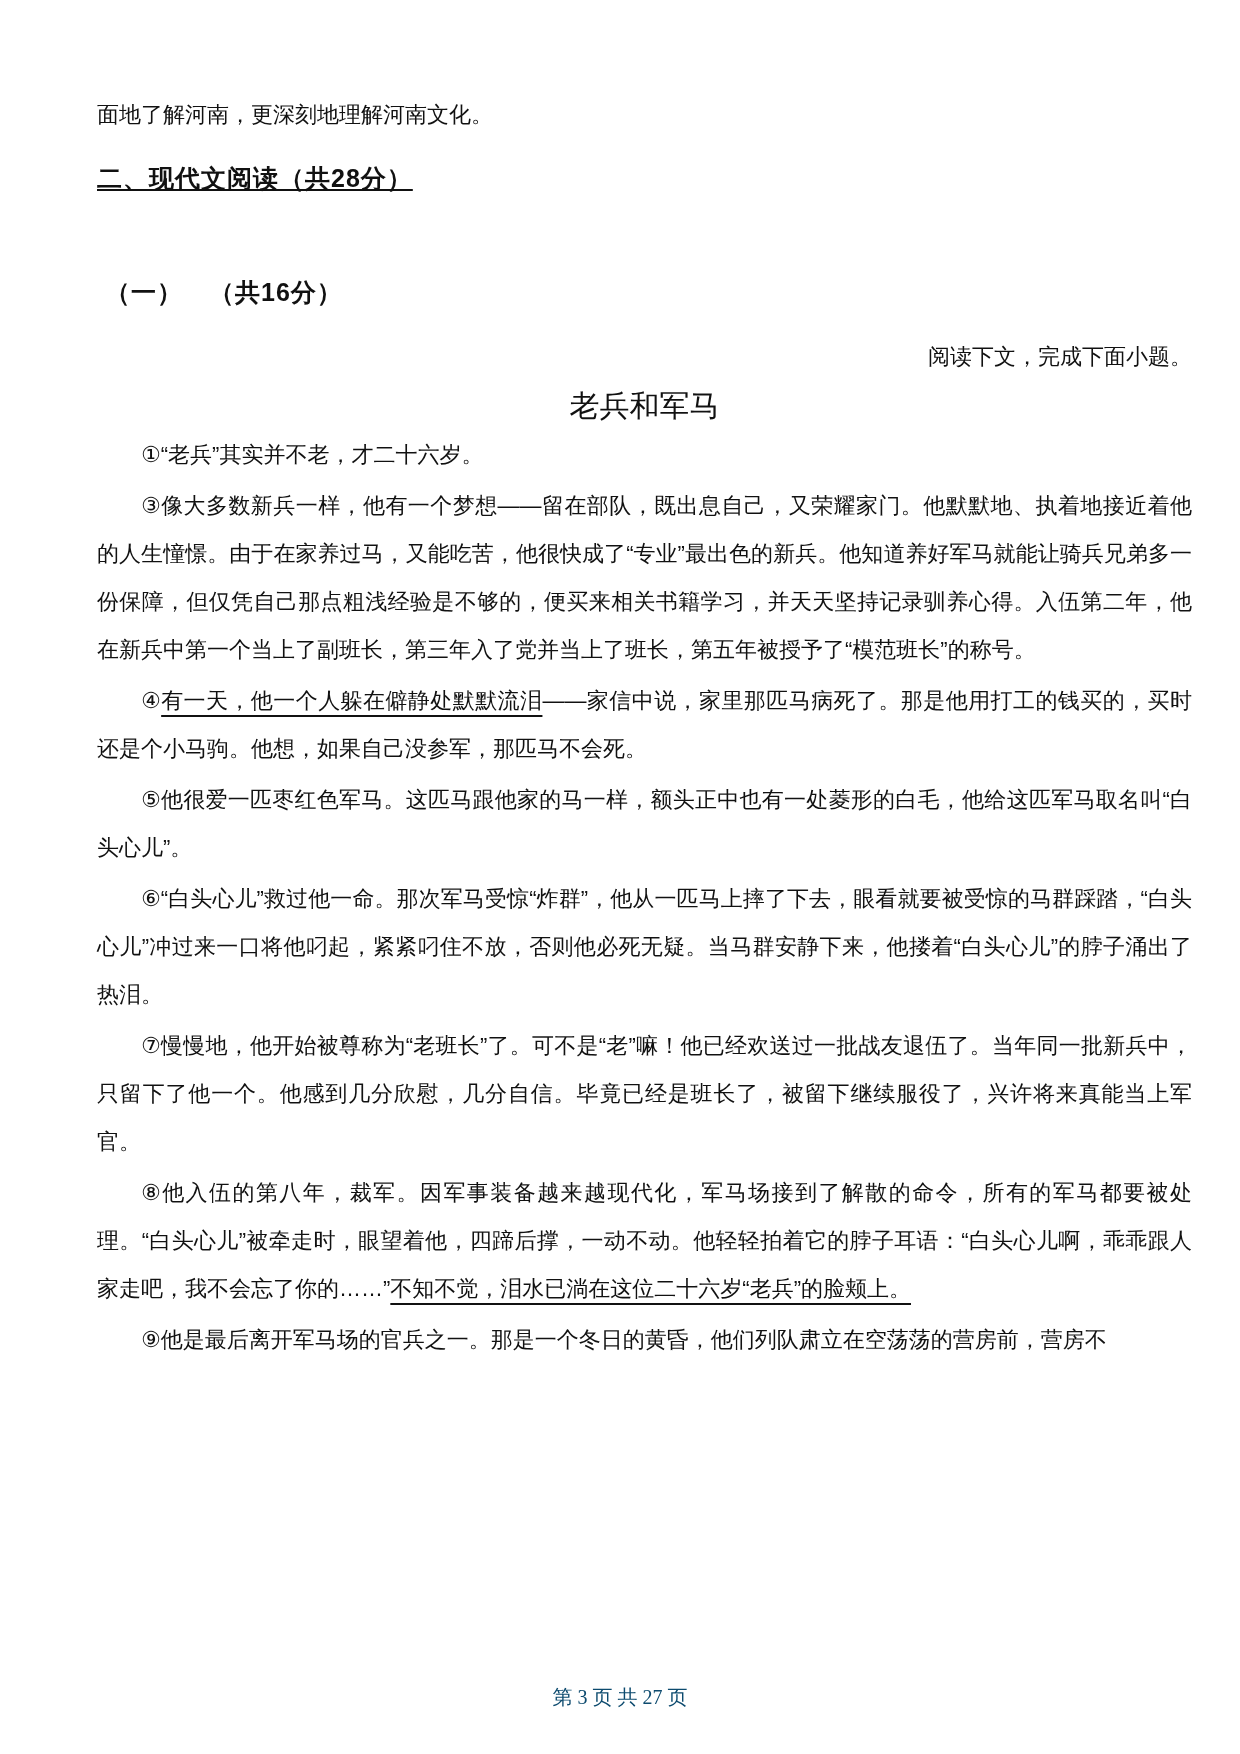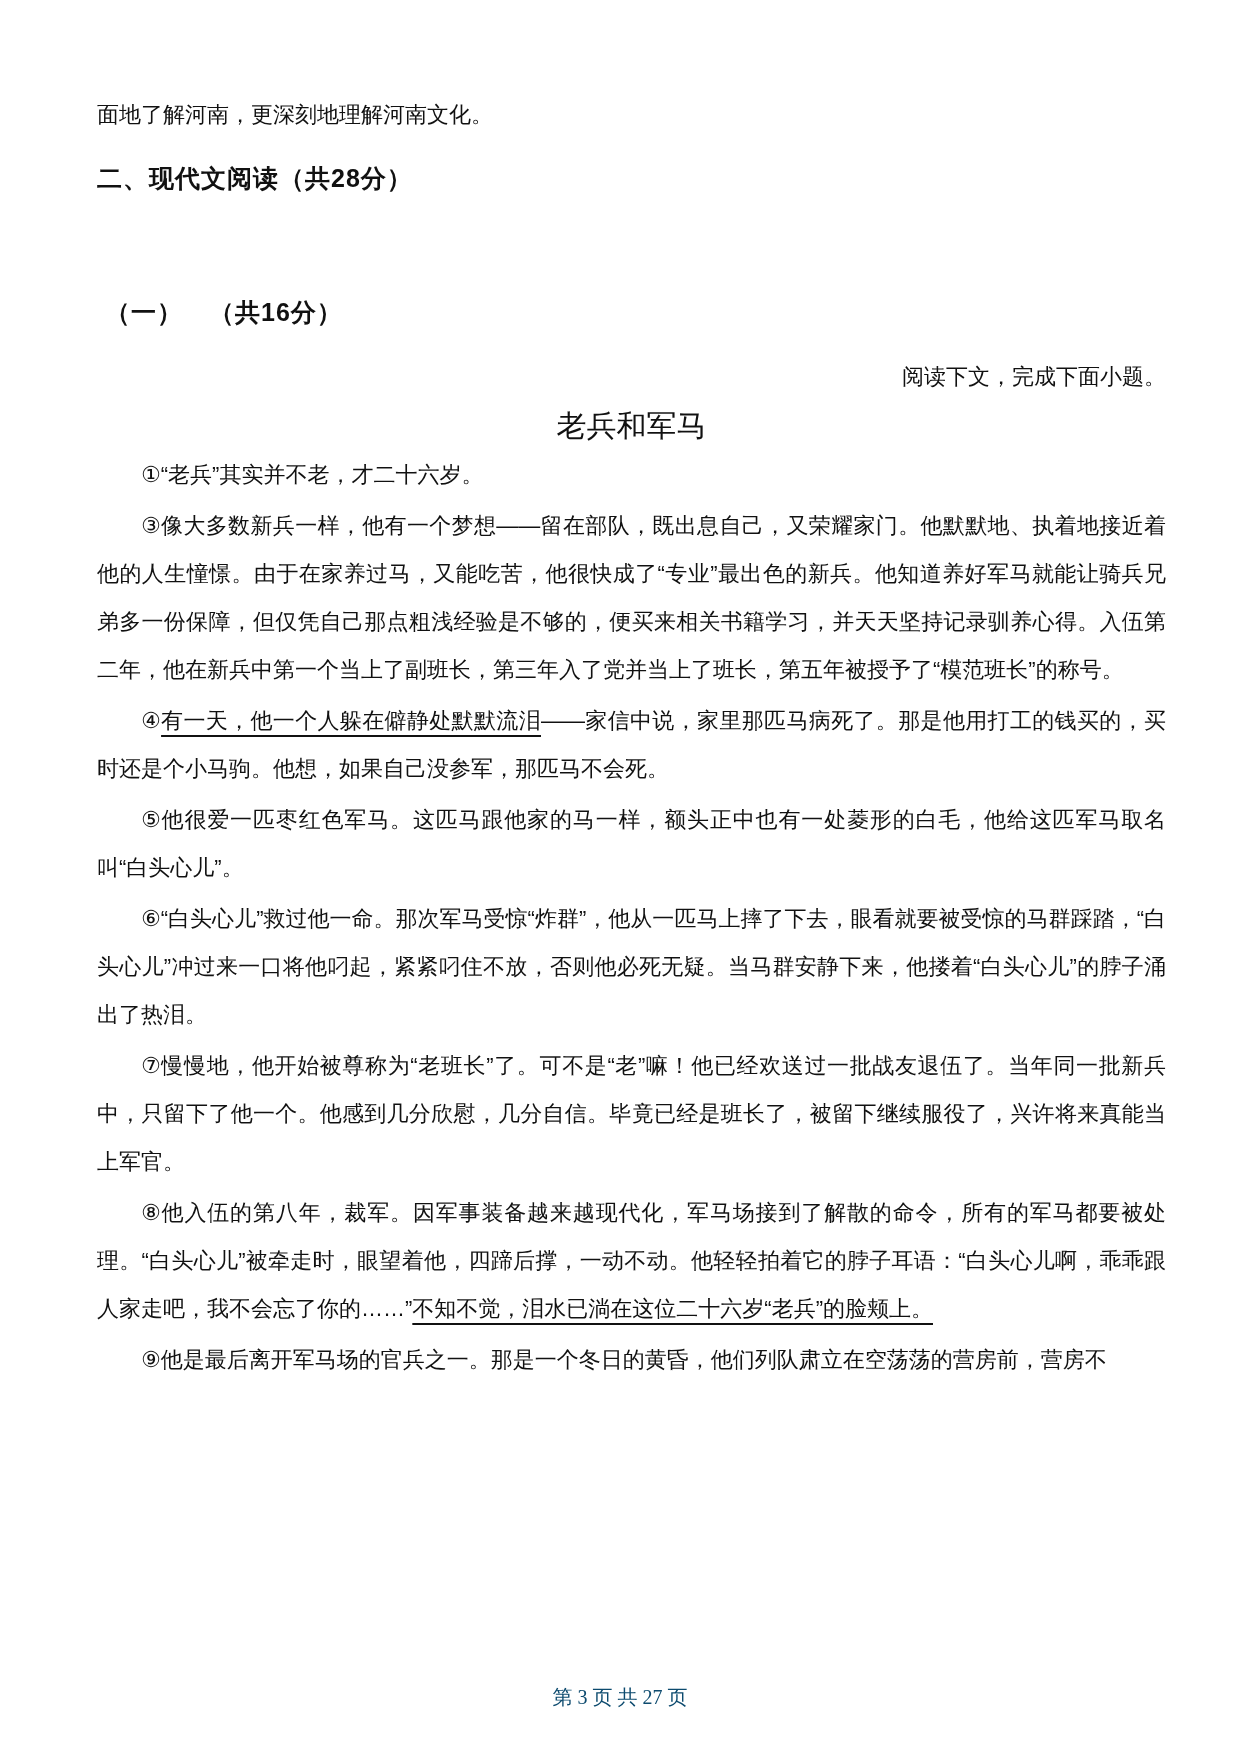--- a/index.html
+++ b/index.html
@@ -2,40 +2,41 @@
 <html><head>
 <meta charset="utf-8">
 <style>
   html, body { margin: 0; padding: 0; background: #ffffff; }
   .page {
     position: relative;
     width: 1240px;
     height: 1754px;
     background: #ffffff;
     box-sizing: border-box;
-    padding: 100px 74px 0 97px;
+    padding: 100px 48px 0 97px;
     font-family: "Liberation Sans", "DejaVu Sans", sans-serif;
     color: #111111;
     overflow: hidden;
   }
   .cont {
     margin: 0;
     font-size: 22px;
     line-height: 30px;
     text-align: justify;
   }
   .section-heading {
     margin: 30px 0 0 0;
     font-size: 25px;
     line-height: 36px;
     font-weight: bold;
     letter-spacing: 1px;
+    text-decoration: underline;
   }
   .subsection-heading {
-    margin: 98px 0 0 8px;
+    margin: 78px 0 0 8px;
     font-size: 25px;
     line-height: 36px;
     font-weight: bold;
     letter-spacing: 1px;
   }
   .instruction {
     margin: 32px 0 0 0;
     font-size: 22px;
     line-height: 30px;
     text-align: right;

